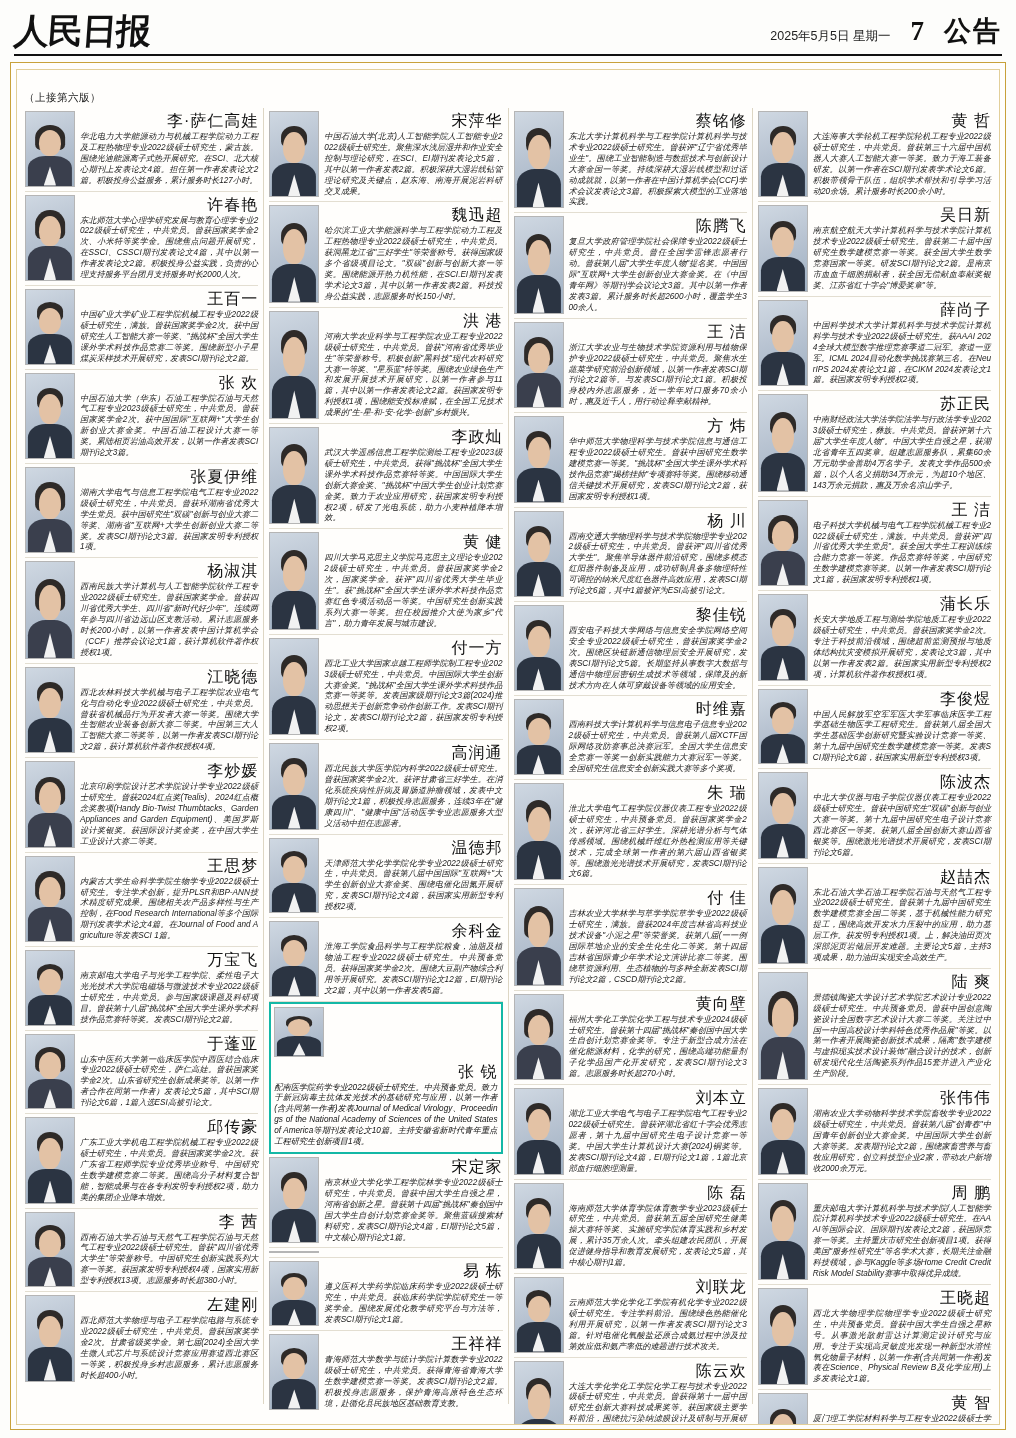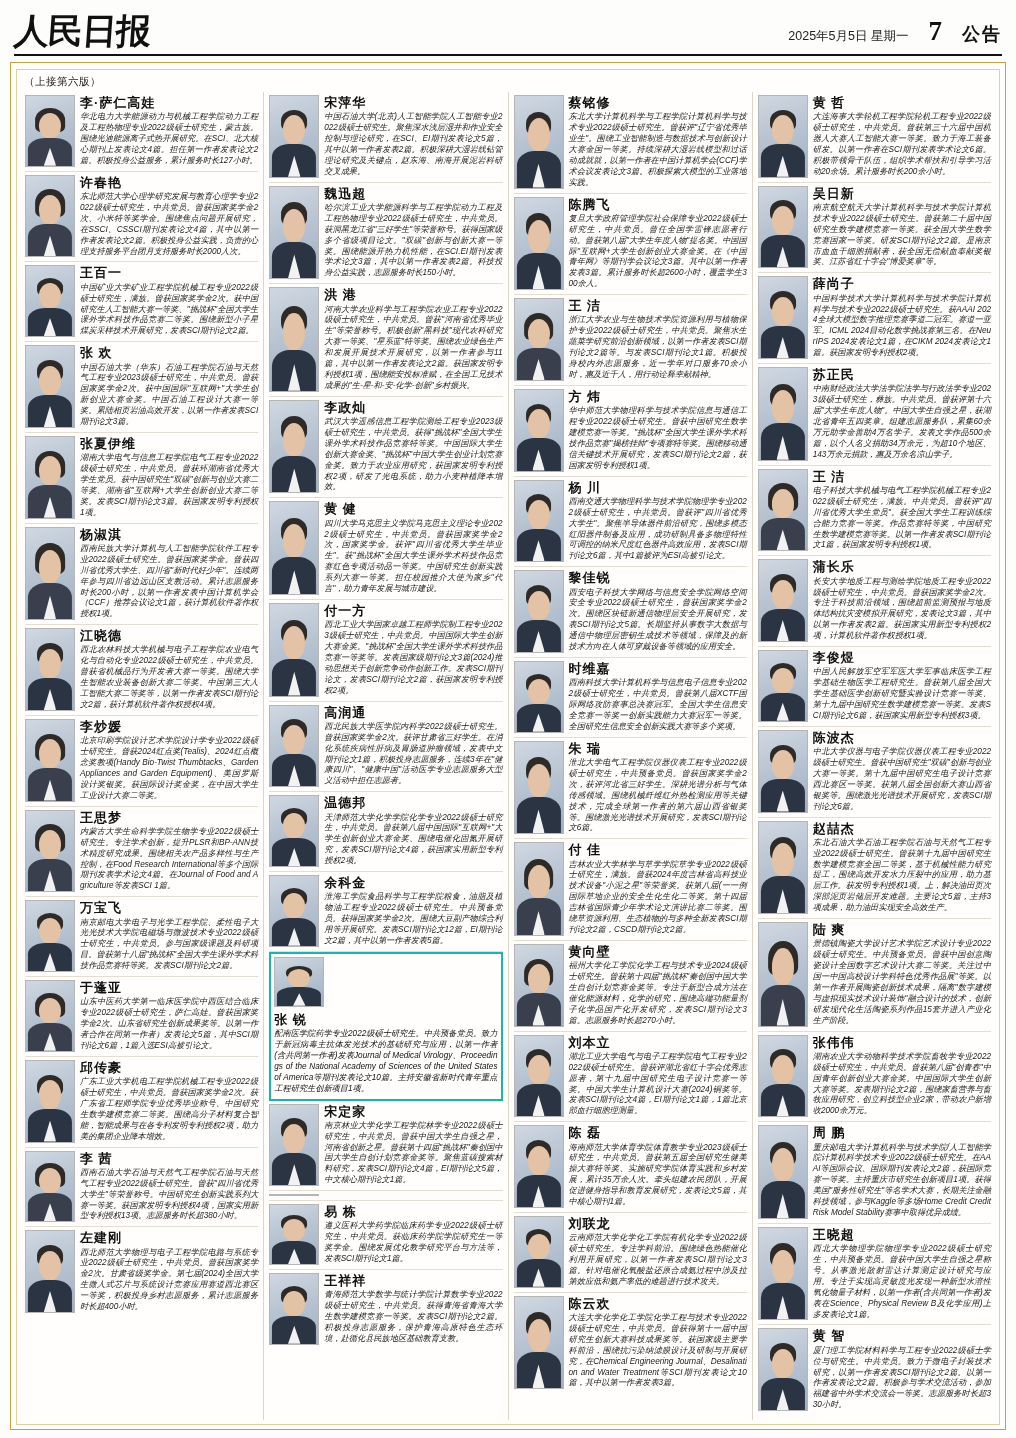--- a/index.html
+++ b/index.html
@@ -37,40 +37,40 @@
     margin-left:auto;
     display:flex;align-items:baseline;gap:20px;
   }
   .mast-date{font-size:12.5px;color:#222;}
   .mast-pageno{
     font-family:"Liberation Serif","DejaVu Serif",serif;
     font-size:27px;font-weight:bold;line-height:1;
   }
   .mast-section{
     font-family:"Liberation Serif","DejaVu Serif",serif;
-    font-size:18px;font-weight:bold;letter-spacing:2px;line-height:1;
+    font-size:27px;font-weight:bold;letter-spacing:2px;line-height:1;
   }
   .mast-rule{
     position:absolute;left:14px;right:14px;bottom:2px;
     border-bottom:2px solid #111;
   }
   
   .frame{
     position:absolute;
     left:10px;right:10px;top:62px;bottom:8px;
     border:1px solid #c8a13a;
     box-sizing:border-box;
     padding:6px 5px 4px 5px;
     background:#fffefc;
   }
   .frame-inner{
     border:1px solid #e2cf9a;
     width:100%;height:100%;
     box-sizing:border-box;
-    padding:4px 3px;
+    padding:20px 3px;
     position:relative;
     overflow:hidden;
   }
   .contfrom{
     font-size:10.5px;
     color:#222;
     margin:1px 0 3px 4px;
     letter-spacing:.5px;
   }
   
@@ -132,23 +132,23 @@
     left:50%;bottom:0;
     width:26%;height:26%;
     transform:translateX(-50%);
     background:#f2f2f2;
     clip-path:polygon(50% 0,100% 100%,0 100%);
   }
   .photo.f .body{background:#3a3f4d;}
   .photo.f .hair{width:62%;height:34%;border-radius:50% 50% 22% 22%;}
   .ptext{flex:1 1 auto;min-width:0;}
   .pname{
-    font-size:13px;
-    font-weight:bold;
-    text-align:left;
+    font-size:16px;
+    font-weight:normal;
+    text-align:right;
     letter-spacing:1px;
     line-height:1.25;
     margin-bottom:1px;
   }
   .pdesc{
     font-size:8.2px;
     line-height:1.33;
     text-align:justify;
     color:#1a1a1a;
     word-break:break-all;

